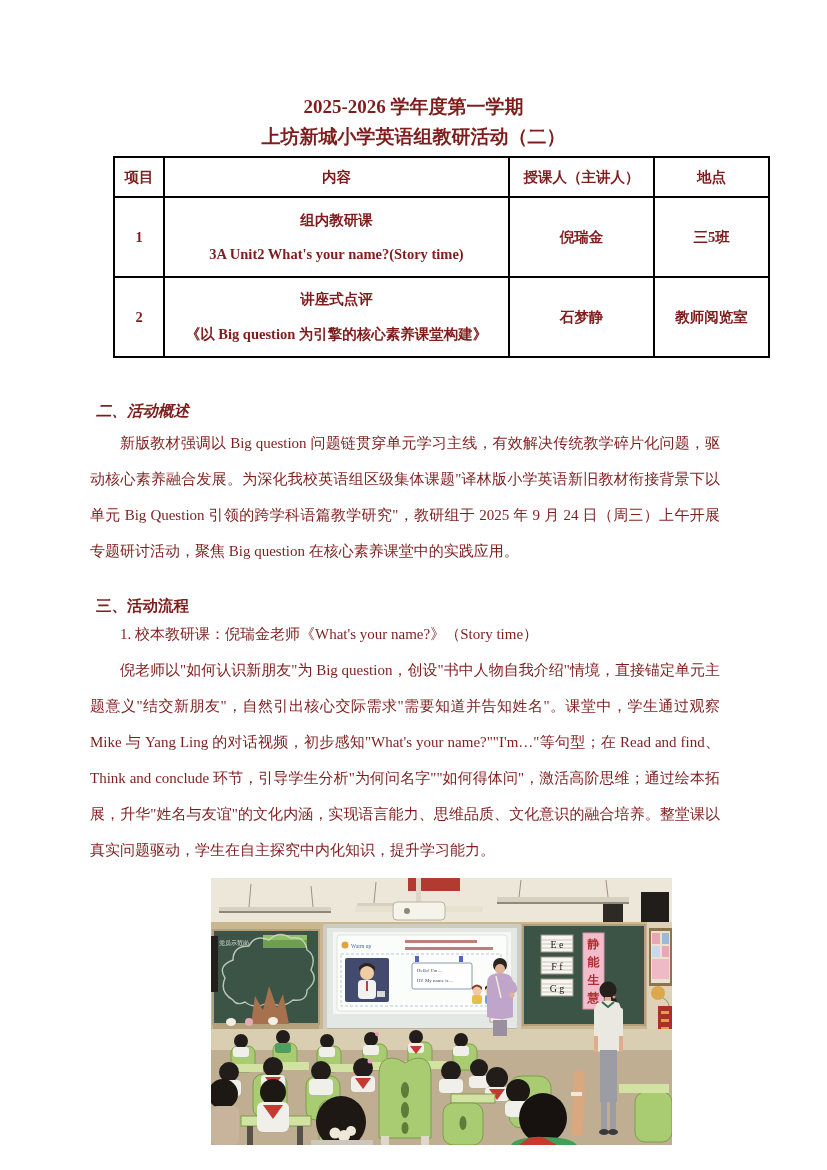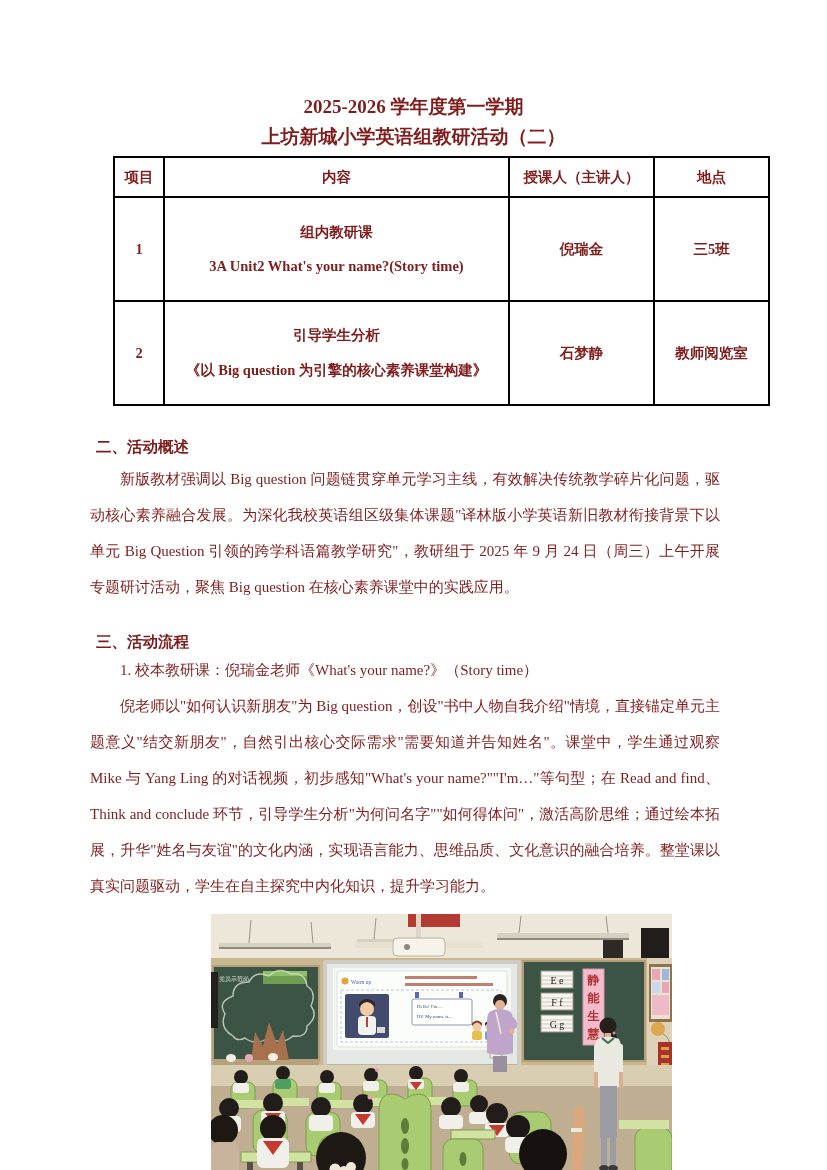--- a/index.html
+++ b/index.html
@@ -6,31 +6,31 @@
   html,body { margin:0; padding:0; background:#888; }
   .doc {
     position:relative; width:827px; height:1170px; margin:0 auto;
     background:#ffffff; overflow:hidden;
     font-family:"Liberation Serif","DejaVu Serif",serif; color:#7f1d1d;
   }
   .title { padding-top:92px; text-align:center; font-weight:bold;
            font-size:19px; line-height:30px; }
   .content { margin:0 90px; width:647px; }
   .sec-heading { font-weight:bold; font-size:15.5px; margin:26px 0 0 6px; line-height:21px; }
-  .sec-heading.h2 { margin-top:30px; }
+  .sec-heading.h2 { margin-top:42px;font-style:italic; }
   .sec-heading.h3 { }
   table.activity {
     margin:4px 0 0 23px; width:655px; border-collapse:collapse; table-layout:fixed;
   }
   table.activity td {
     border:2px solid #000; text-align:center; vertical-align:middle;
     font-weight:bold; font-size:14.5px; padding:2px 4px;
   }
   tr.thead td { height:40px; }
-  tr.trow td { height:104px; }
+  tr.trow td { height:80px; }
   .cell-title { margin-bottom:16px; }
   p.body-par { margin:4px 17px 0 0; font-size:15px; line-height:36px;
                text-align:justify; text-indent:2em; }
   p.body-item { margin:0; font-size:15px; line-height:36px; text-indent:2em; }
   .photo-wrap { width:405px; margin:10px auto 0; }
   .photo-wrap svg { display:block; }
 </style>
 </head>
 <body>
 
@@ -62,21 +62,21 @@
         <td>
           <div class="cell-title">组内教研课</div>
           <div>3A Unit2 What's your name?(Story time)</div>
         </td>
         <td>倪瑞金</td>
         <td>三5班</td>
       </tr>
       <tr class="trow">
         <td>2</td>
         <td>
-          <div class="cell-title">引导学生分析</div>
+          <div class="cell-title">讲座式点评</div>
           <div>《以 Big question 为引擎的核心素养课堂构建》</div>
         </td>
         <td>石梦静</td>
         <td>教师阅览室</td>
       </tr>
       </tbody>
     </table>
 
     <div class="sec-heading h2">二、活动概述</div>
     <p class="body-par">新版教材强调以 Big question 问题链贯穿单元学习主线，有效解决传统教学碎片化问题，驱动核心素养融合发展。为深化我校英语组区级集体课题"译林版小学英语新旧教材衔接背景下以单元 Big Question 引领的跨学科语篇教学研究"，教研组于 2025 年 9 月 24 日（周三）上午开展专题研讨活动，聚焦 Big question 在核心素养课堂中的实践应用。</p>

